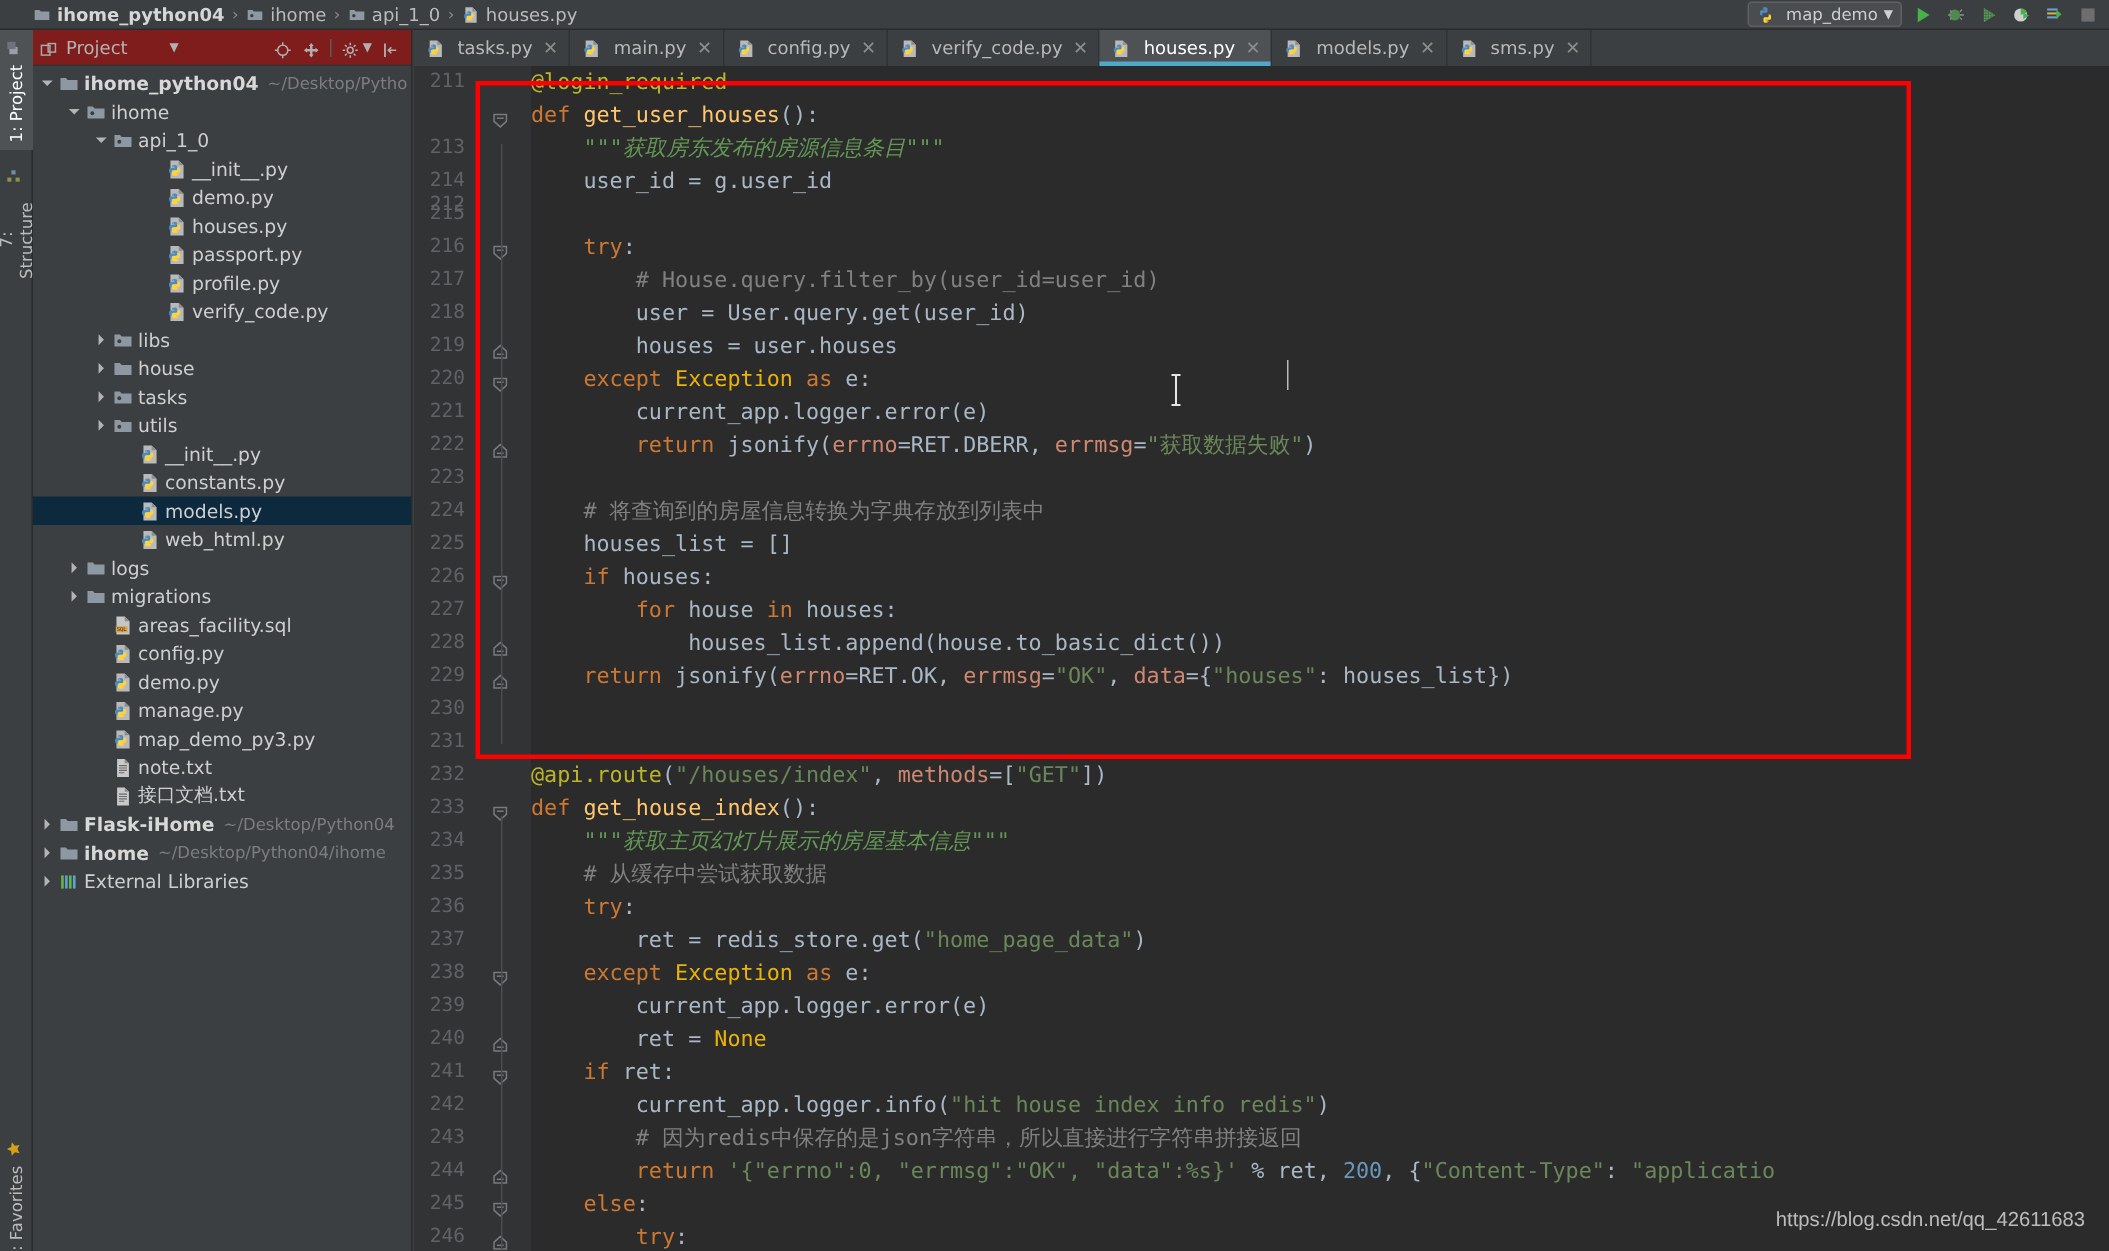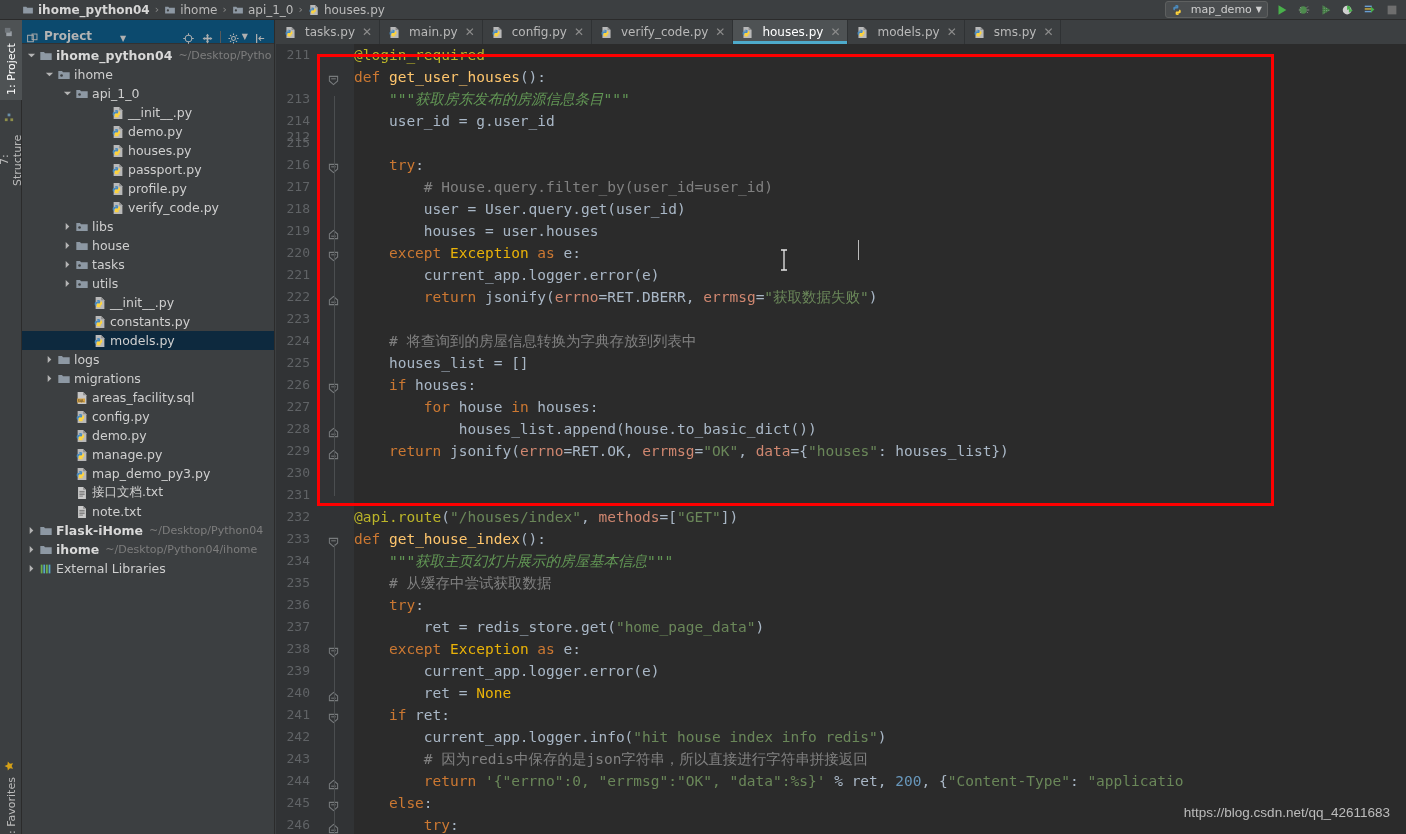--- a/index.html
+++ b/index.html
@@ -49,22 +49,22 @@
   .vtab-proj { top: 0px; height: 80px; }
   .vtab-struct { top: 86px; height: 90px; }
   .vtab-fav { top: 735px; height: 90px; }
 
   
   .project-panel {
     position: absolute; left: 22px; top: 20px; width: 253px; height: 814px;
     background: #3c3f41; border-right: 1px solid #2b2b2b;
   }
   .panel-header {
-    height: 24px; display: flex; align-items: flex-end; padding: 0 4px;
-    background: #0c4a6e; border-bottom: 1px solid #323232; font-weight: bold;
+    height: 24px; display: flex; align-items: center; padding: 0 4px;
+    background: #7f1d1d; border-bottom: 1px solid #323232;
   }
   .panel-title { font-size: 12px; color: #b4b4b4; margin-left: 5px; }
   .panel-header-icons { margin-left: auto; display: flex; align-items: center; gap: 6px; padding-right: 3px; }
   .ph-ico { width: 13px; height: 13px; display: inline-block; }
   .sep-v { width: 1px; height: 12px; background: #5a5a5a; }
 
   .tree { padding-top: 2px; font-size: 12.5px; color: #cfcfcf; }
   .trow {
     display: flex; align-items: center; height: 19px; white-space: nowrap;
     padding-left: 2px;
@@ -518,20 +518,33 @@
             <svg width="14" height="14" viewBox="0 0 16 16">
               <path d="M3 1.2h6.3L13 4.8v10H3z" fill="#b9b9b9"></path>
               <path d="M9.3 1.2L13 4.8H9.3z" fill="#8e8e8e"></path>
               <path d="M6.3 4.6c-2 0-1.9.9-1.9.9v1h2v.4H3.2s-1.3 0-1.3 2.1 1.1 2 1.1 2h.9V10s-.1-1.2 1.1-1.2h2s1.1 0 1.1-1.1V5.8s.2-1.2-2-1.2zM5.2 5.3c.2 0 .4.2.4.4s-.2.4-.4.4-.4-.2-.4-.4.2-.4.4-.4z" fill="#4b8bbe"></path>
               <path d="M7.1 12.8c2 0 1.9-.9 1.9-.9v-1H7v-.4h2.2s1.3 0 1.3-2.1-1.1-2-1.1-2h-.9v1s.1 1.2-1.1 1.2h-2S4.3 8.6 4.3 9.7v1.9s-.2 1.2 2 1.2zm1.1-.7c-.2 0-.4-.2-.4-.4s.2-.4.4-.4.4.2.4.4-.2.4-.4.4z" fill="#ffd43b"></path>
             </svg>
           </span>
           <span class="tlabel">models.py</span>
         </div>
         <div class="trow">
+          <span style="width: 54px; flex: 0 0 54px;"></span>
+          <span class="tarrow"></span>
+          <span class="ticon">
+            <svg width="14" height="14" viewBox="0 0 16 16">
+              <path d="M3 1.2h6.3L13 4.8v10H3z" fill="#b9b9b9"></path>
+              <path d="M9.3 1.2L13 4.8H9.3z" fill="#8e8e8e"></path>
+              <path d="M6.3 4.6c-2 0-1.9.9-1.9.9v1h2v.4H3.2s-1.3 0-1.3 2.1 1.1 2 1.1 2h.9V10s-.1-1.2 1.1-1.2h2s1.1 0 1.1-1.1V5.8s.2-1.2-2-1.2zM5.2 5.3c.2 0 .4.2.4.4s-.2.4-.4.4-.4-.2-.4-.4.2-.4.4-.4z" fill="#4b8bbe"></path>
+              <path d="M7.1 12.8c2 0 1.9-.9 1.9-.9v-1H7v-.4h2.2s1.3 0 1.3-2.1-1.1-2-1.1-2h-.9v1s.1 1.2-1.1 1.2h-2S4.3 8.6 4.3 9.7v1.9s-.2 1.2 2 1.2zm1.1-.7c-.2 0-.4-.2-.4-.4s.2-.4.4-.4.4.2.4.4-.2.4-.4.4z" fill="#ffd43b"></path>
+            </svg>
+          </span>
+          <span class="tlabel">web_html.py</span>
+        </div>
+        <div class="trow">
           <span style="width: 18px; flex: 0 0 18px;"></span>
           <span class="tarrow">
             <svg width="9" height="9" viewBox="0 0 10 10">
               <path d="M3 1l4 4-4 4z" fill="#b4b4b4"></path>
             </svg>
           </span>
           <span class="ticon">
             <svg width="14" height="14" viewBox="0 0 16 16">
               <path d="M1.5 3.5h4.2l1.2 1.4h7.6v7.6H1.5z" fill="#8d98a3"></path>
             </svg>
@@ -620,33 +633,33 @@
         <div class="trow">
           <span style="width: 36px; flex: 0 0 36px;"></span>
           <span class="tarrow"></span>
           <span class="ticon">
             <svg width="14" height="14" viewBox="0 0 16 16">
               <path d="M3.5 1.2h5.8L12.5 4.4v10.4h-9z" fill="#c9c9c9"></path>
               <path d="M9.3 1.2l3.2 3.2H9.3z" fill="#8e8e8e"></path>
               <path d="M5 6.2h6M5 8h6M5 9.8h6M5 11.6h4" stroke="#6a6a6a" stroke-width=".9"></path>
             </svg>
           </span>
-          <span class="tlabel">接口文档.txt</span>
+          <span class="tlabel">note.txt</span>
         </div>
         <div class="trow">
           <span style="width: 36px; flex: 0 0 36px;"></span>
           <span class="tarrow"></span>
           <span class="ticon">
             <svg width="14" height="14" viewBox="0 0 16 16">
               <path d="M3.5 1.2h5.8L12.5 4.4v10.4h-9z" fill="#c9c9c9"></path>
               <path d="M9.3 1.2l3.2 3.2H9.3z" fill="#8e8e8e"></path>
               <path d="M5 6.2h6M5 8h6M5 9.8h6M5 11.6h4" stroke="#6a6a6a" stroke-width=".9"></path>
             </svg>
           </span>
-          <span class="tlabel">note.txt</span>
+          <span class="tlabel">接口文档.txt</span>
         </div>
         <div class="trow">
           <span style="width: 0px; flex: 0 0 0px;"></span>
           <span class="tarrow">
             <svg width="9" height="9" viewBox="0 0 10 10">
               <path d="M3 1l4 4-4 4z" fill="#b4b4b4"></path>
             </svg>
           </span>
           <span class="ticon">
             <svg width="14" height="14" viewBox="0 0 16 16">

